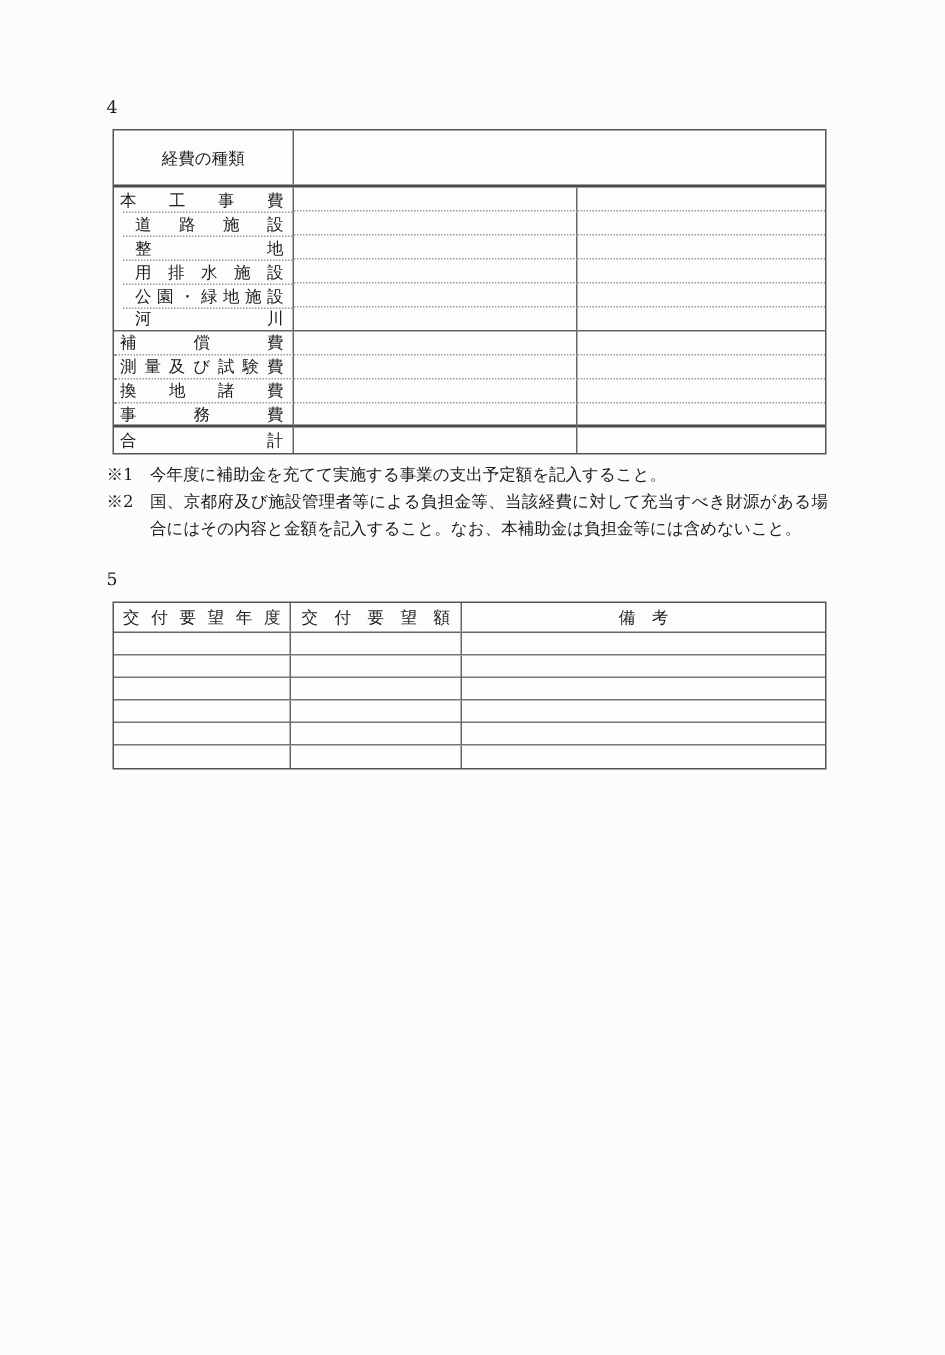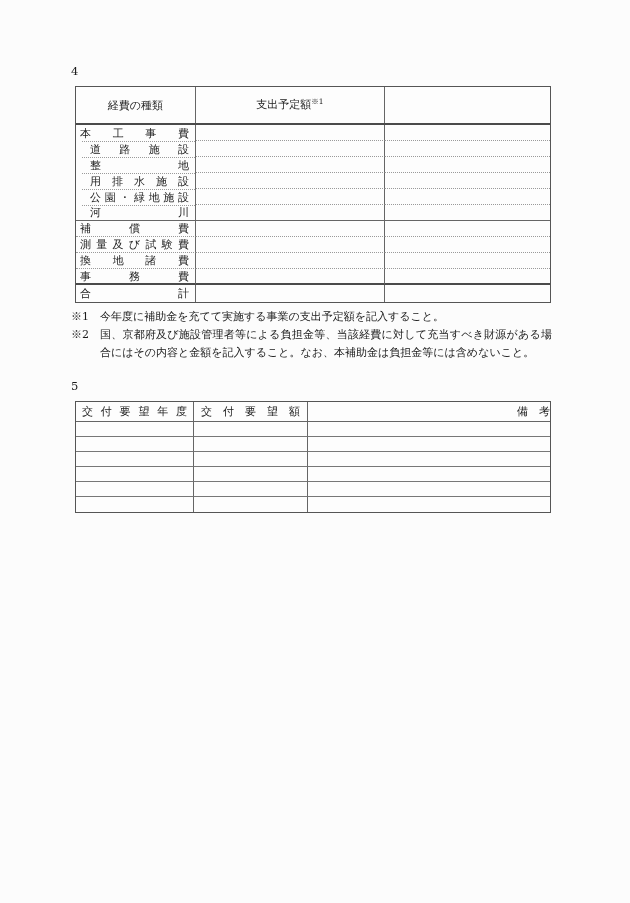--- a/index.html
+++ b/index.html
@@ -65,42 +65,39 @@
   
   .sec5{margin-top:17px;}
 
   
   .t2 .c1{width:118px;border-right:1px solid #666;}
   .t2 .c2{width:114px;border-right:1px solid #666;}
   .t2 .c3{flex:1;}
   .t2-header{display:flex;height:20px;border-bottom:1px solid #666;font-size:11px;}
   .t2-header .hc1{padding:0 6px;}
   .t2-header .hc2{padding:0 7px;}
-  .t2-header .hc3{display:flex;align-items:center;justify-content:flex-end;}
+  .t2-header .hc3{display:flex;align-items:center;justify-content:center;}
   .t2row{display:flex;height:15px;}
   .t2row .c{border-bottom:1px solid #777;}
   .t2row:last-child .c{border-bottom:none;}
 </style>
 </head>
 <body>
 
 <div class="page">
   <div class="content">
 
     <div class="sec-heading">
       <span class="no">4</span>
     </div>
 
     <div class="ftable t1">
       <div class="t1-header">
         <div class="c c1">
           <span>経費の種類</span>
-        </div>
-        <div class="c c2">
-          <span><span>支出予定額</span><span class="sup">※1</span></span>
         </div>
       </div>
       <div>
           <div class="trow sep-dot-ind">
             <div class="c c1">
               <div class="dist lab-main">
                 <span>本</span>
                 <span>工</span>
                 <span>事</span>
                 <span>費</span>

